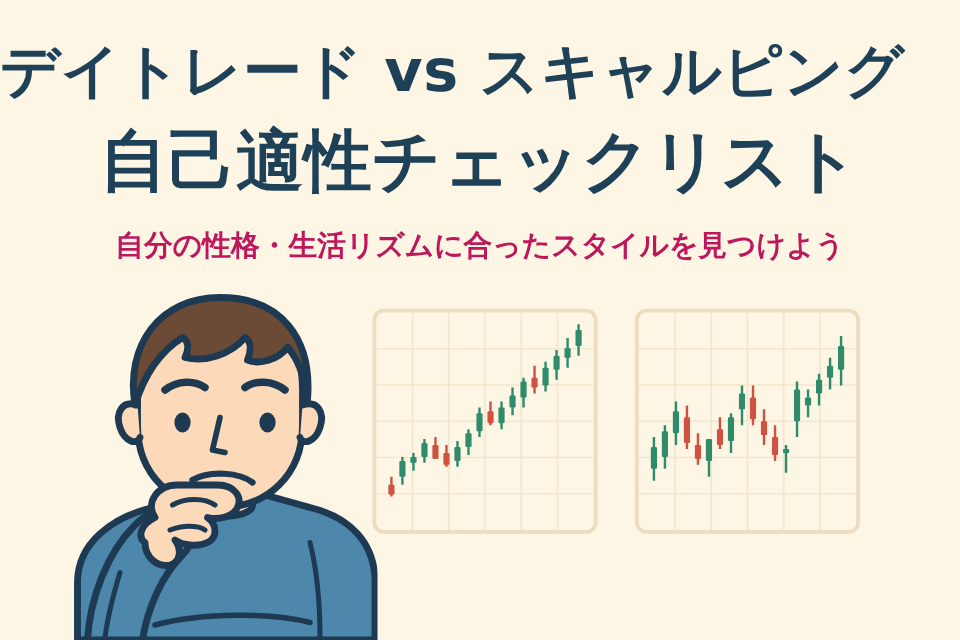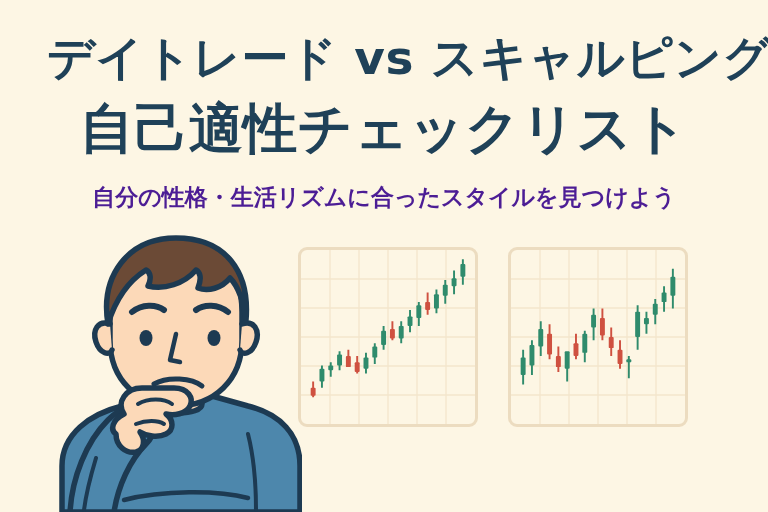--- a/index.html
+++ b/index.html
@@ -35,36 +35,35 @@
     letter-spacing: 0.5px;
     white-space: nowrap;
     line-height: 1;
   }
   #title-1 {
     position: absolute;
     left: 0;
     top: 34px;
     width: 616px;
     font-size: 47px;
-    padding-left: 47px;
   }
   #title-2 {
     position: absolute;
     left: 0;
     top: 102px;
     width: 768px;
     font-size: 54px;
   }
   #subtitle {
     position: absolute;
     left: 0;
     top: 186px;
     width: 768px;
     font-size: 23px;
-    color: #4c1d95;
+    color: #be185d;
     font-weight: bold;
     white-space: nowrap;
     line-height: 1;
   }
 
   
   .chart-panel {
     position: absolute;
     top: 247px;
     width: 180px;

